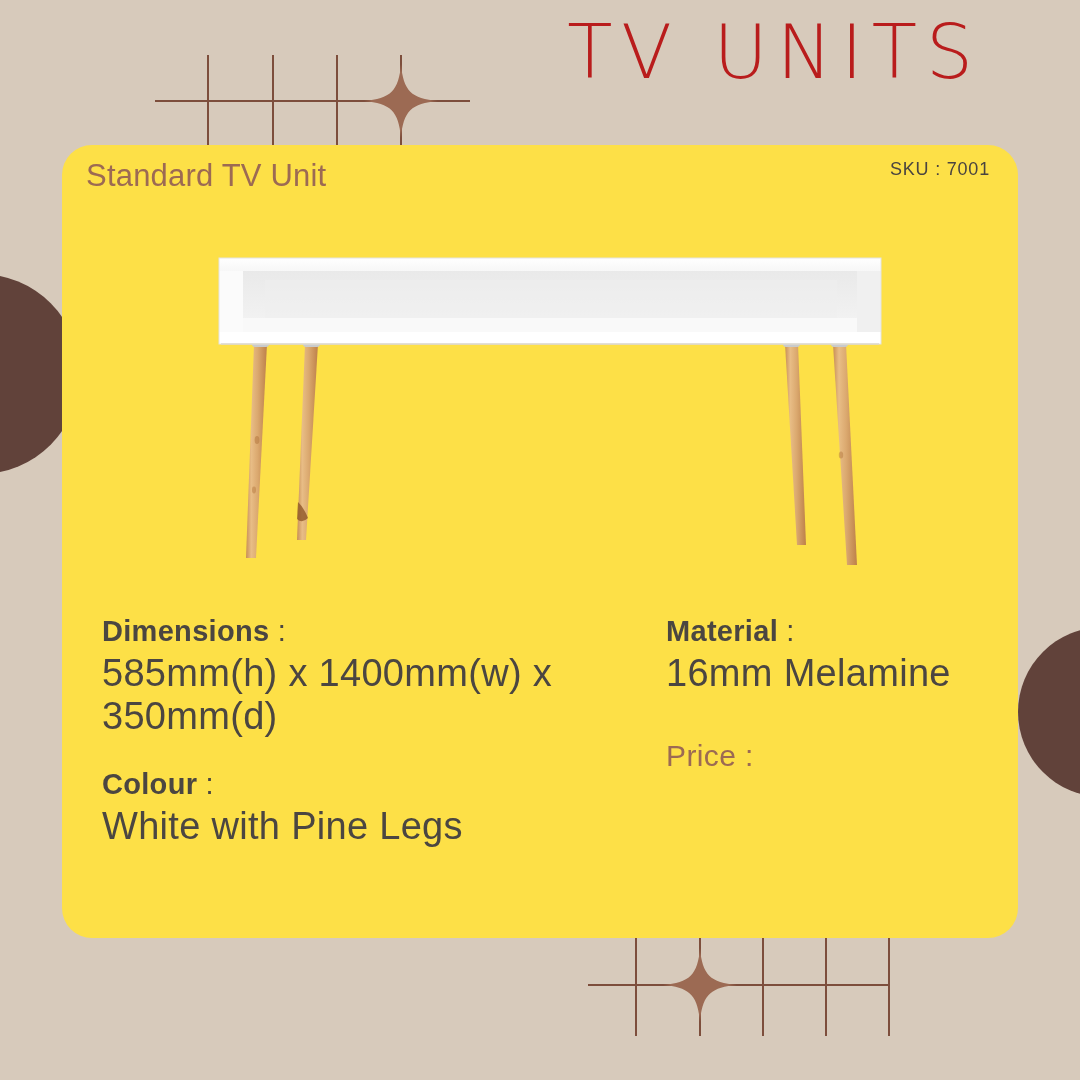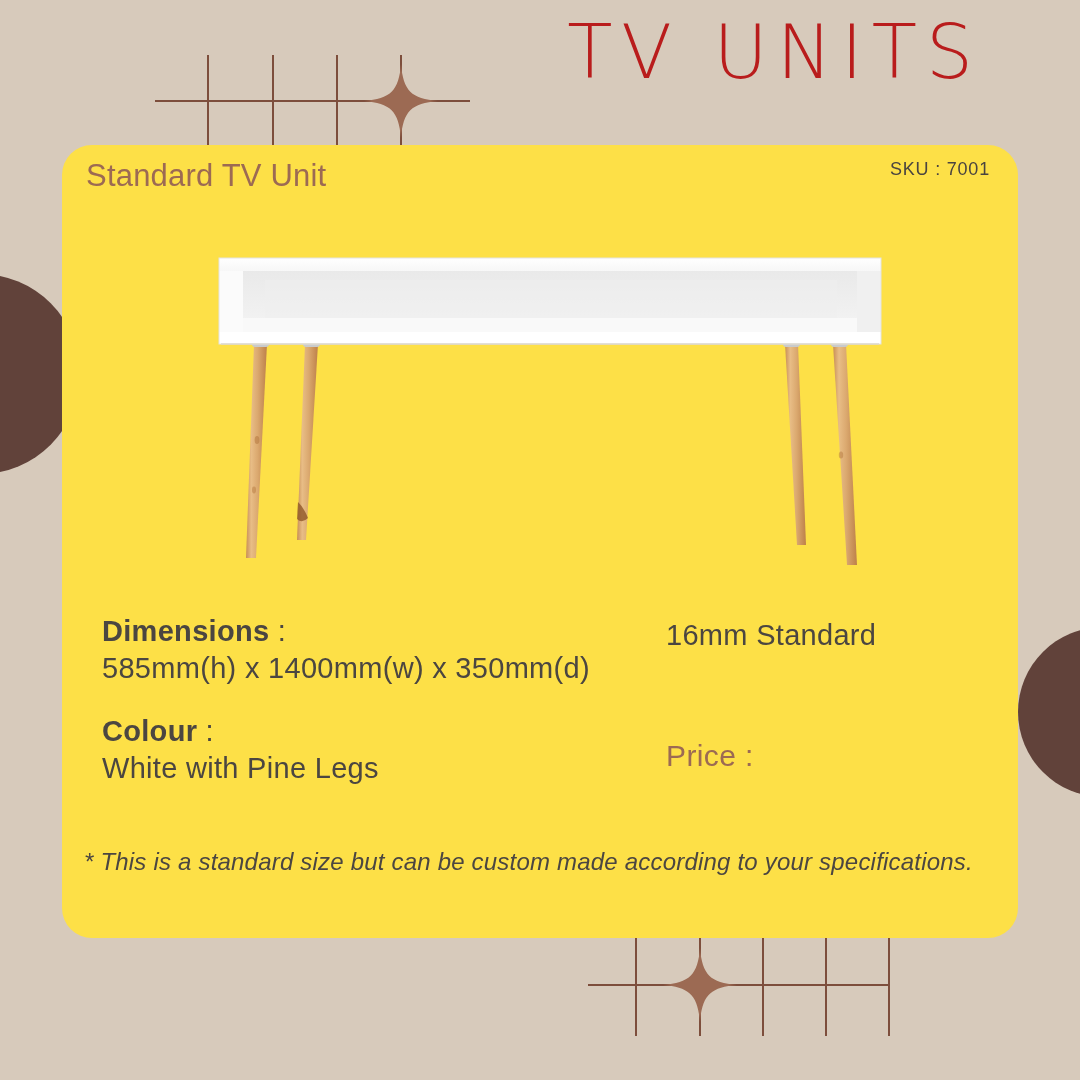--- a/index.html
+++ b/index.html
@@ -122,21 +122,21 @@
 
   .spec-label {
     font-size: 29px;
     font-weight: bold;
     color: #4b4641;
     letter-spacing: 0.3px;
     margin: 0;
   }
   .spec-label .colon { font-weight: 400; }
   .spec-value {
-    font-size: 29px;
+    font-size: 38px;
     font-weight: 400;
     color: #4b4641;
     margin: 4px 0 0 0;
     letter-spacing: 0.3px;
   }
   .spec-group + .spec-group { margin-top: 30px; }
 
   #price-row {
     position: absolute;
     left: 604px;
@@ -256,30 +256,30 @@
         <p class="spec-value">585mm(h) x 1400mm(w) x 350mm(d)</p>
       </div>
       <div class="spec-group">
         <p class="spec-label"><span>Colour</span> <span class="colon">:</span></p>
         <p class="spec-value">White with Pine Legs</p>
       </div>
     </div>
 
     <div class="spec-col" id="spec-right">
       <div class="spec-group">
-        <p class="spec-value">16mm Standard</p>
+        <p class="spec-label"><span>Material</span> <span class="colon">:</span></p>
+        <p class="spec-value">16mm Melamine</p>
       </div>
     </div>
 
     <div id="price-row">
       <span id="price-label">Price :</span>
     </div>
 
     <div id="footnote">
-      <div>* This is a standard size but can be custom made according to your specifications.</div>
     </div>
 
   </div>
 
   <div class="circle-deco" id="circle-right"></div>
 
   <div class="grid-deco" id="grid-bottom">
     <div class="grid-h" style="left:28px; top:64px; width:302px;"></div>
     <div class="grid-v" style="left:75px;  top:18px; height:98px;"></div>
     <div class="grid-v" style="left:139px; top:18px; height:98px;"></div>

